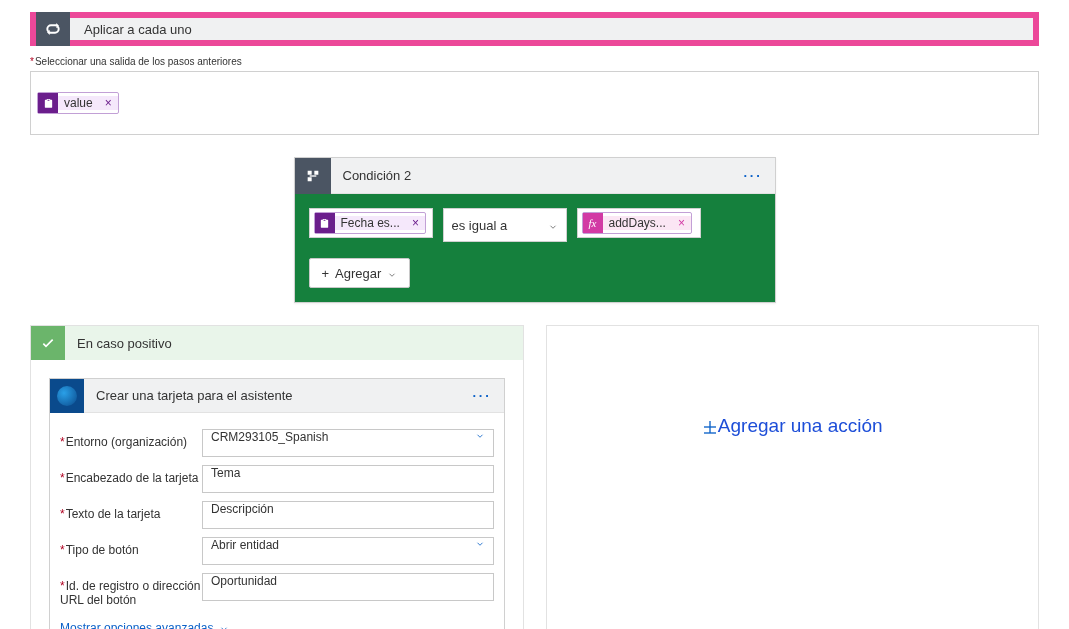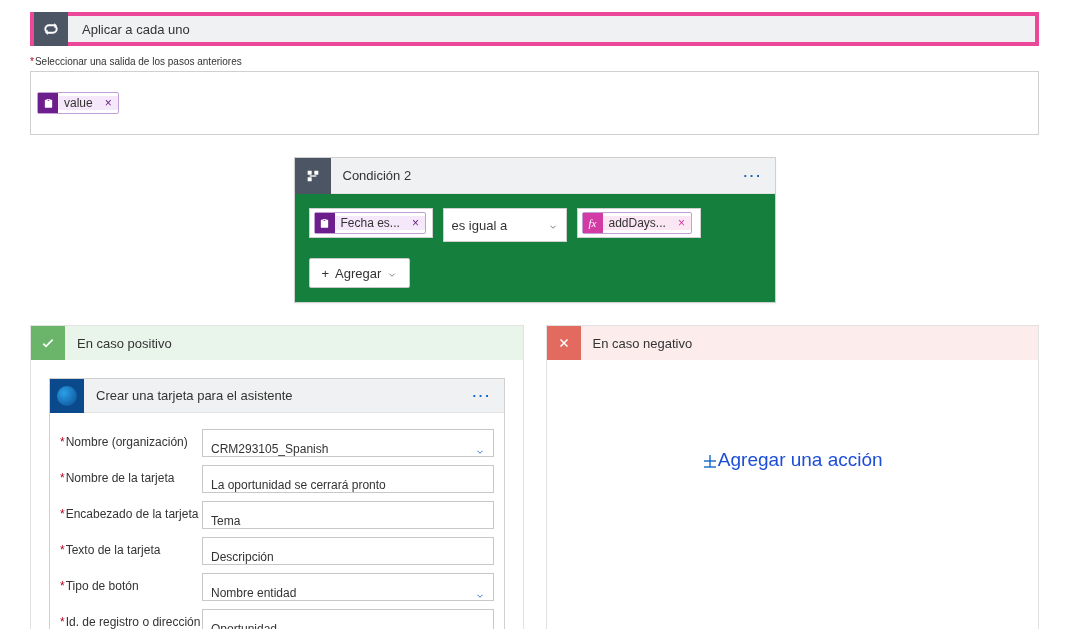--- a/index.html
+++ b/index.html
@@ -2,21 +2,21 @@
 <html><head>
 <meta charset="utf-8">
 <style>
   * { box-sizing: border-box; font-family: "Segoe UI", Arial, sans-serif; }
   body { margin: 0; background: #fff; font-size: 13px; color: #333; }
   .canvas { width: 1069px; height: 629px; position: relative; padding: 12px 30px; }
 
   
   .step-header {
     display: flex; align-items: center; height: 34px;
-    border: 4px solid #ec4899; background: #f0f1f2;
+    border: 6px solid #ec4899; background: #f0f1f2;
   }
   .step-header .icon-box {
     width: 34px; height: 34px; display: flex; align-items: center; justify-content: center;
     background: #4b5563;
   }
   .step-header .icon-box svg { fill: #fff; }
   .step-header .title { padding-left: 14px; color: #333; }
 
   .field-label { font-size: 10px; margin-top: 10px; }
   .req::before { content: "*"; color: #b00020; margin-right: 1px; }
@@ -107,21 +107,21 @@
   }
   .action-head .title { padding-left: 12px; }
   .action-head .dots { margin-left: auto; padding-right: 12px; color: #0b61c8; cursor: pointer; letter-spacing: 2px; font-weight: bold; }
 
   .form { padding: 8px 10px 12px 10px; }
   .form-row { display: flex; align-items: flex-start; margin-top: 8px; }
   .form-row .flabel { width: 142px; font-size: 12px; padding-top: 6px; }
   .form-row .flabel.req::before { content: "*"; color: #b00020; margin-right: 1px; }
   .form-row .fcontrol {
     flex: 1; height: 28px; border: 1px solid #c8c8c8; background: #fff;
-    display: flex; align-items: flex-end; padding: 0 8px; font-size: 12px; justify-content: space-between;
+    display: flex; align-items: flex-start; padding: 0 8px; font-size: 12px; justify-content: space-between;
   }
 
   .adv-link { color: #0b61c8; font-size: 12px; margin-top: 14px; display: inline-flex; align-items: center; gap: 6px; cursor: pointer; }
 
   .neg-body { min-height: 200px; display: flex; align-items: center; justify-content: center; }
   .add-action {
     display: inline-flex; align-items: center; gap: 0; color: #1d4ed8; cursor: pointer; font-size: 19px;
   }
   .add-action .ai {
     width: 16px; height: 16px;
@@ -223,50 +223,44 @@
         <div class="action-card">
           <div class="action-head">
             <div class="icon-box">
                 <div class="circle"></div>
               </div>
             <div class="title">Crear una tarjeta para el asistente</div>
             <div class="dots">···</div>
           </div>
           <div class="form">
             <div class="form-row">
-              <div class="flabel req">Nombre (organización)</div>
+              <div class="flabel req">Entorno (organización)</div>
               <div class="fcontrol">
                 <span>CRM293105_Spanish</span>
                 <span class="chev"><svg viewBox="0 0 24 24">
                       <path d="M6 9l6 6 6-6" stroke="#0b61c8" stroke-width="2" fill="none"></path>
                     </svg></span>
               </div>
             </div>
             <div class="form-row">
-              <div class="flabel req">Nombre de la tarjeta</div>
-              <div class="fcontrol">
-                <span>La oportunidad se cerrará pronto</span>
-              </div>
-            </div>
-            <div class="form-row">
               <div class="flabel req">Encabezado de la tarjeta</div>
               <div class="fcontrol">
                 <span>Tema</span>
               </div>
             </div>
             <div class="form-row">
               <div class="flabel req">Texto de la tarjeta</div>
               <div class="fcontrol">
                 <span>Descripción</span>
               </div>
             </div>
             <div class="form-row">
               <div class="flabel req">Tipo de botón</div>
               <div class="fcontrol">
-                <span>Nombre entidad</span>
+                <span>Abrir entidad</span>
                 <span class="chev"><svg viewBox="0 0 24 24">
                       <path d="M6 9l6 6 6-6" stroke="#0b61c8" stroke-width="2" fill="none"></path>
                     </svg></span>
               </div>
             </div>
             <div class="form-row">
               <div class="flabel req">Id. de registro o dirección URL del botón</div>
               <div class="fcontrol">
                 <span>Oportunidad</span>
               </div>
@@ -276,28 +270,20 @@
               <span class="chev"><svg viewBox="0 0 24 24">
                     <path d="M6 9l6 6 6-6" stroke="#0b61c8" stroke-width="2" fill="none"></path>
                   </svg></span>
             </div>
           </div>
         </div>
       </div>
     </div>
 
     <div class="branch">
-      <div class="branch-head neg">
-        <div class="ibox">
-          <svg width="14" height="14" viewBox="0 0 24 24">
-              <path d="M6 6l12 12M18 6L6 18" stroke="#fff" stroke-width="2.5"></path>
-            </svg>
-        </div>
-        <div class="btxt">En caso negativo</div>
-      </div>
       <div class="branch-body neg-body">
         <div class="add-action">
           <span class="ai">
             <svg width="16" height="16" viewBox="0 0 24 24">
                 <rect x="3" y="11" width="18" height="2" fill="#0b61c8"></rect>
                 <rect x="11" y="3" width="2" height="18" fill="#0b61c8"></rect>
                 <rect x="3" y="20" width="18" height="2" fill="#0b61c8"></rect>
               </svg>
           </span>
           <span>Agregar una acción</span>

